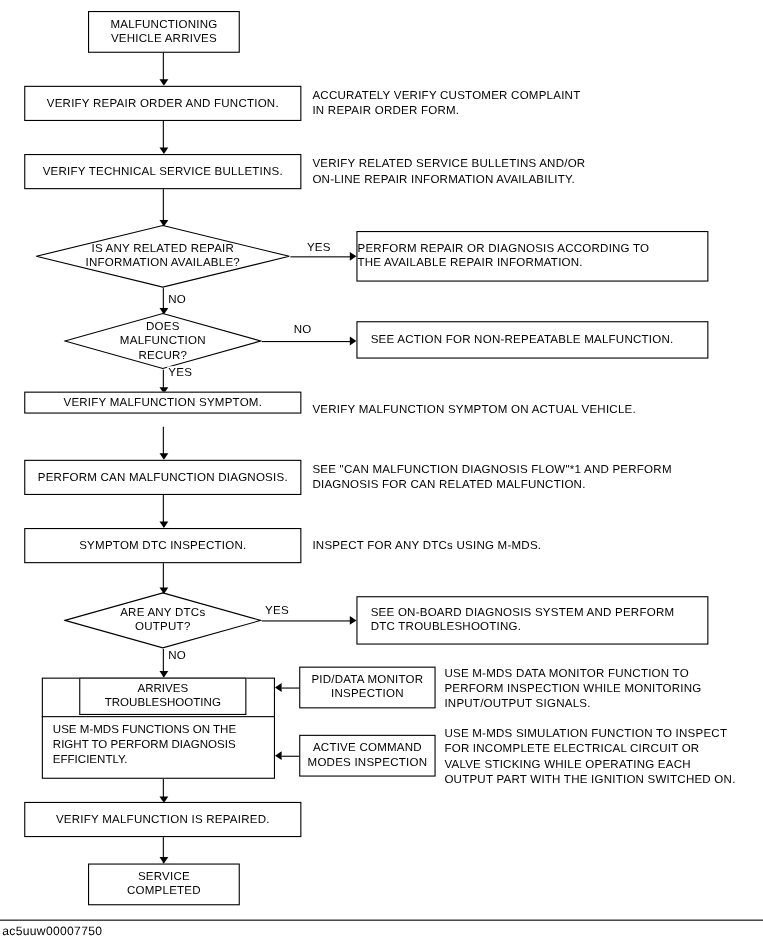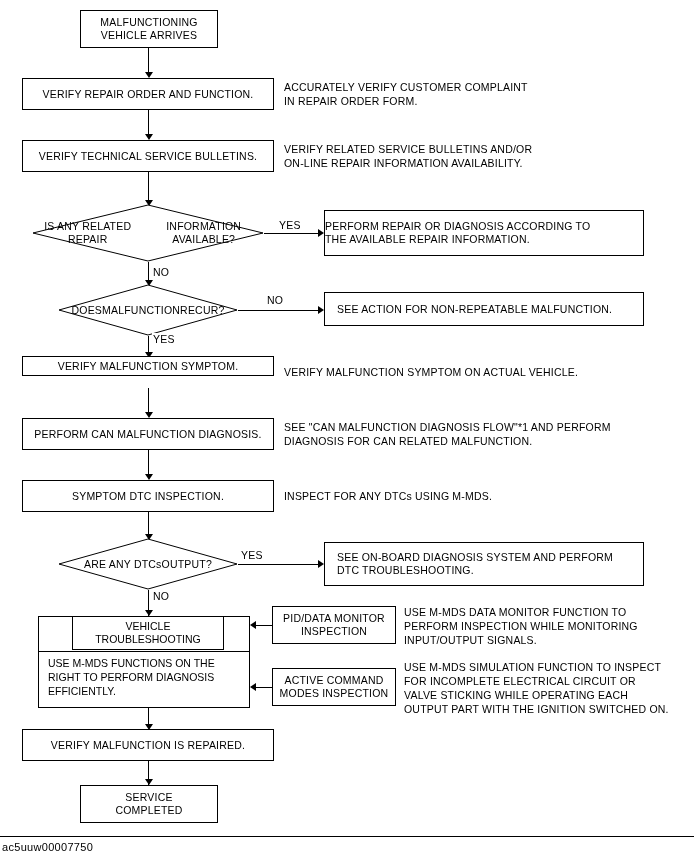--- a/index.html
+++ b/index.html
@@ -77,21 +77,21 @@
   }
   .diamond-wrap svg {
     position: absolute;
     left: 0; top: 0;
   }
   .diamond-label {
     position: absolute;
     left: 0; top: 0;
     width: 100%; height: 100%;
     display: flex;
-    flex-direction: row;
+    flex-direction: column;
     align-items: center;
     justify-content: center;
     text-align: center;
     font-size: 10.5px;
     line-height: 13px;
     letter-spacing: 0.2px;
   }
   .edge-label {
     position: absolute;
     font-size: 10.5px;
@@ -257,21 +257,21 @@
     <span class="l">DTC TROUBLESHOOTING.</span>
   </div>
 
   <div class="vline" style="left:148px; top:590px; height:26px;"></div>
   <div class="arrow-down" style="left:145px; top:610px;"></div>
   <div class="edge-label" style="left:152px; top:590px;">NO</div>
 
   <div class="box" style="left:38px; top:616px; width:212px; height:92px; justify-content:flex-start; align-items:stretch;"></div>
 
   <div class="inner-box" style="left:72px; top:616px; width:152px; height:34px; flex-direction:column;">
-    <span class="l">VEHICLE</span>
+    <span class="l">ARRIVES</span>
     <span class="l">TROUBLESHOOTING</span>
   </div>
 
   <div class="sep" style="left:38px; top:651px; width:212px;"></div>
 
   <div class="symptom-text" style="left:48px; top:656px; width:196px;">USE M-MDS FUNCTIONS ON THE
 RIGHT TO PERFORM DIAGNOSIS
 EFFICIENTLY.</div>
 
   <div class="box" style="left:272px; top:606px; width:124px; height:38px;">

